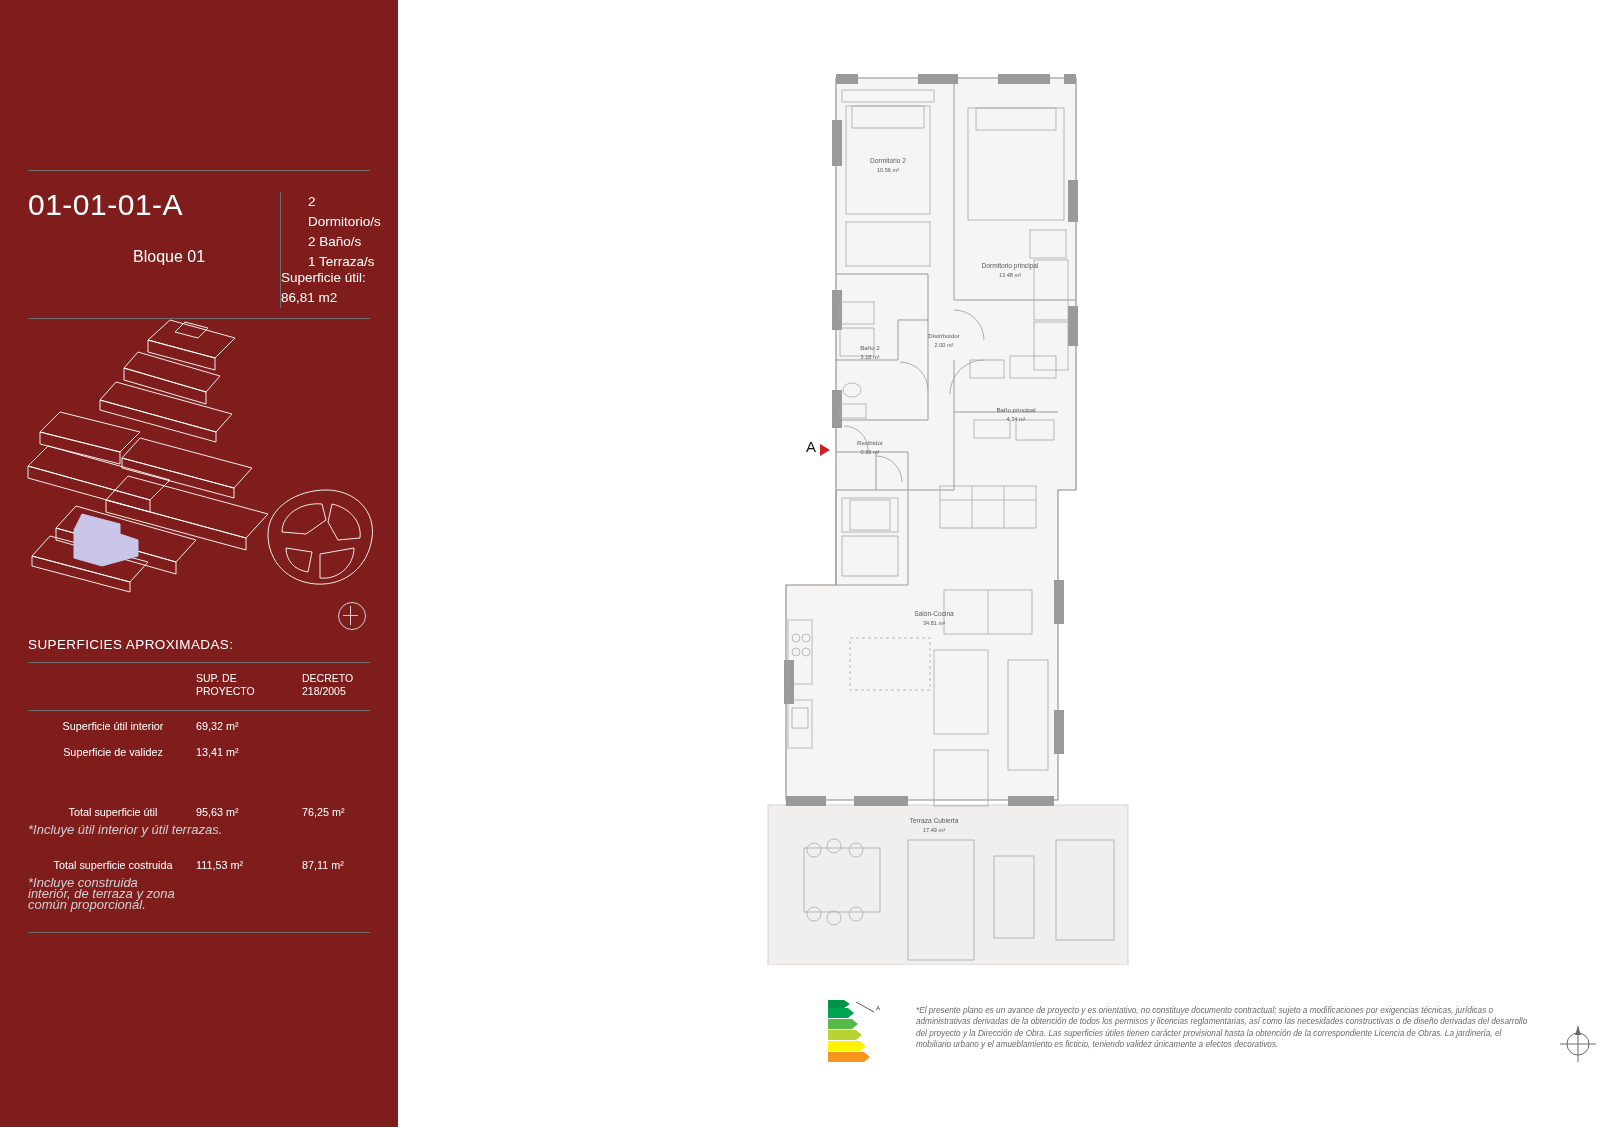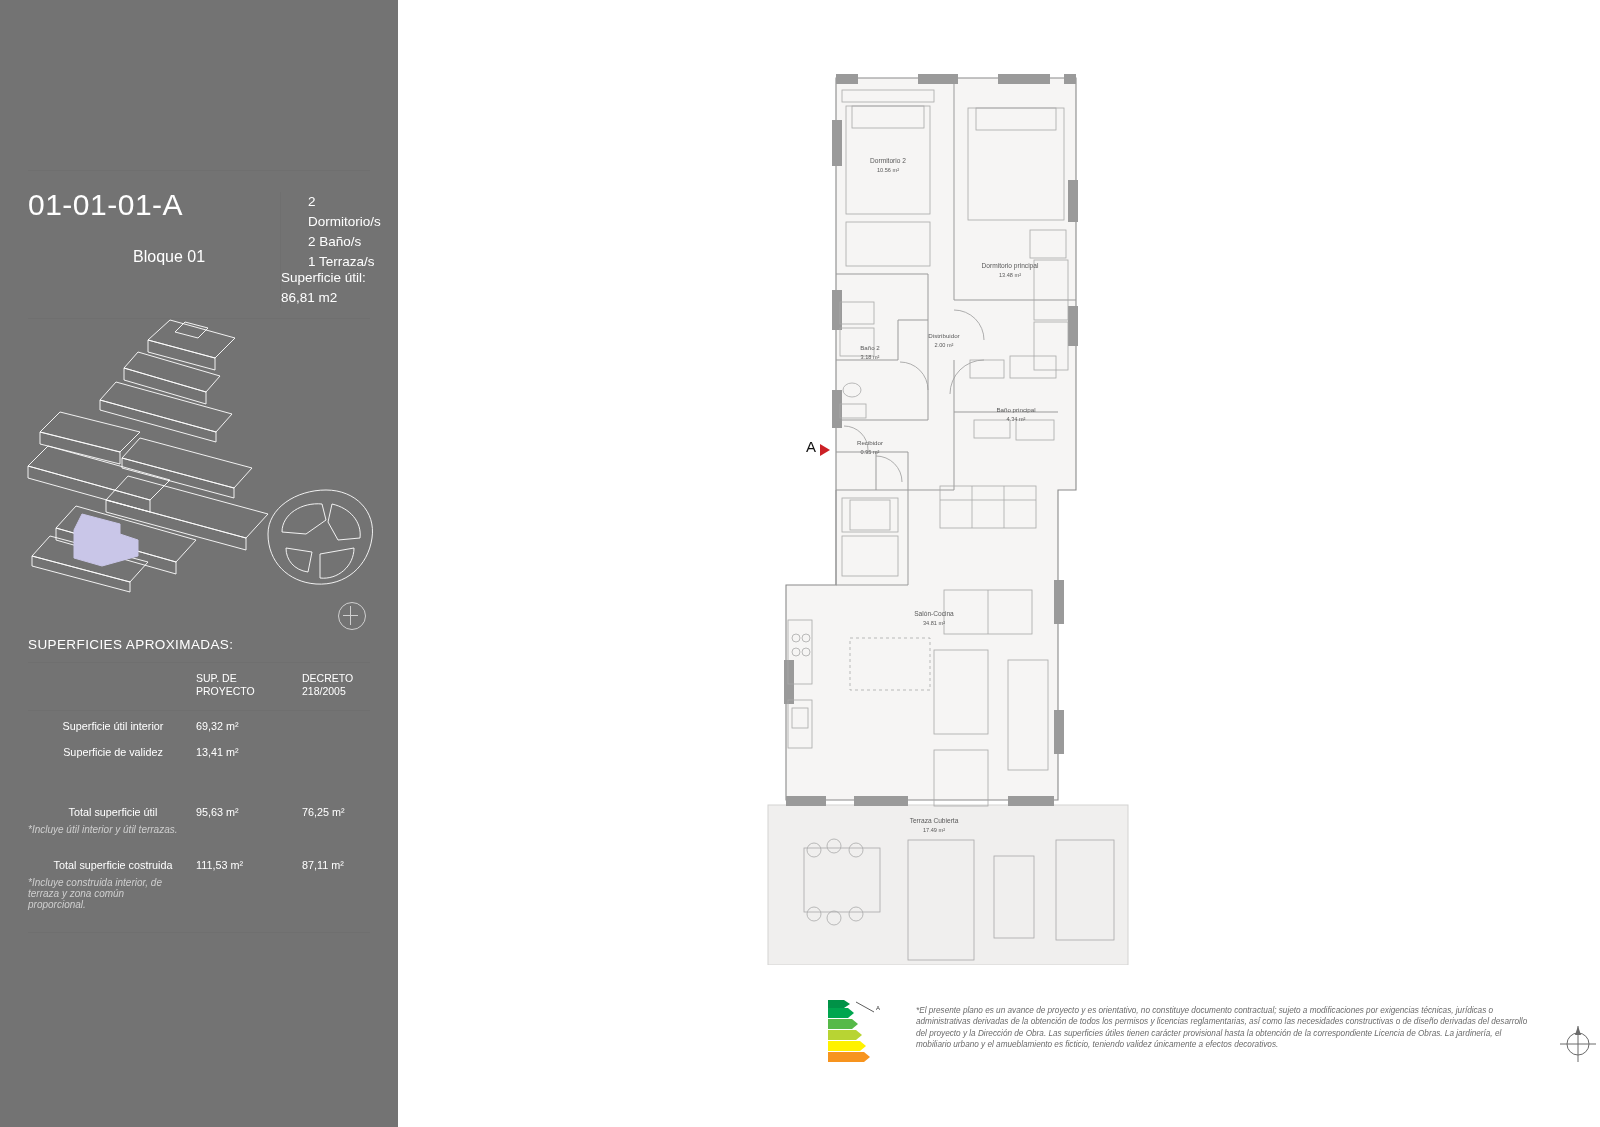--- a/index.html
+++ b/index.html
@@ -6,21 +6,21 @@
   body{
     width:1600px;height:1127px;
     background:#ffffff;
     font-family:"Liberation Sans", sans-serif;
     overflow:hidden;
     position:relative;
   }
   
   .panel{
     position:absolute;left:0;top:0;width:398px;height:1127px;
-    background:#737373;color:#ffffff;
+    background:#7f1d1d;color:#ffffff;
   }
   .panel .rule{
     position:absolute;left:28px;width:342px;height:1px;background:#6f6f6f;
   }
   .unit-block{position:absolute;left:28px;top:190px;width:345px;}
   .unit-code{
     font-size:30px;letter-spacing:0.5px;color:#fff;font-weight:400;
     line-height:1;
   }
   .bloque{
@@ -57,21 +57,21 @@
   .tbl{
     position:absolute;left:28px;top:672px;width:342px;font-size:10.5px;color:#fff;
   }
   .tbl .hdr{position:relative;height:34px;}
   .tbl .hdr .c1{position:absolute;left:168px;top:0;width:95px;line-height:13px;}
   .tbl .hdr .c2{position:absolute;left:274px;top:0;width:95px;line-height:13px;}
   .row{position:relative;height:26px;font-size:10.8px;text-align:center;}
   .row .lbl{position:absolute;left:0;top:0;width:170px;}
   .row .v1{position:absolute;left:168px;top:0;}
   .row .v2{position:absolute;left:274px;top:0;}
-  .note{font-size:10px;font-style:italic;color:#cfcfcf;line-height:11px;}
+  .note{font-size:13px;font-style:italic;color:#cfcfcf;line-height:11px;}
 
   
   .sheet{position:absolute;left:398px;top:0;width:1202px;height:1127px;background:#fff;}
 
   .plan{position:absolute;left:360px;top:60px;width:420px;height:905px;}
 
   .disclaimer{
     position:absolute;left:518px;top:1005px;width:620px;
     font-size:8.2px;line-height:11.4px;color:#6b6b6b;font-style:italic;
   }

